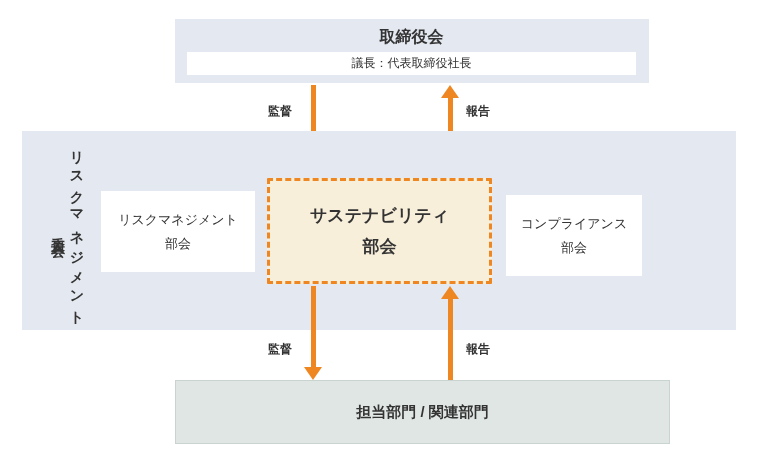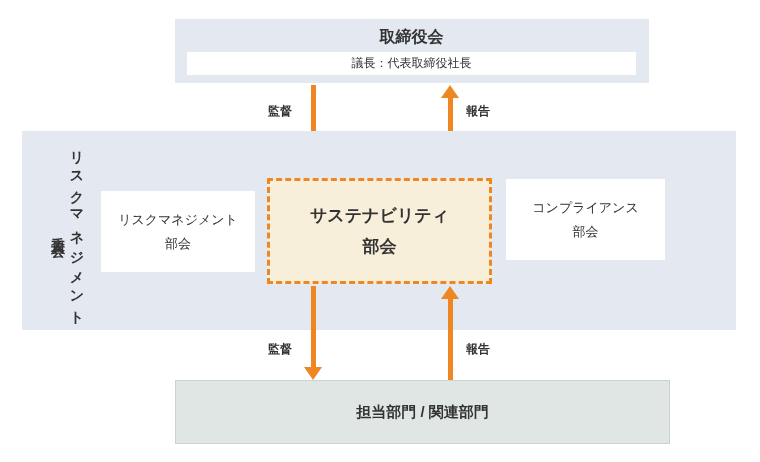--- a/index.html
+++ b/index.html
@@ -46,21 +46,21 @@
     writing-mode:vertical-rl;letter-spacing:4px;
     font-size:14px;font-weight:bold;line-height:1;
   }
   .sub-box{
     position:absolute;background:#ffffff;
     display:flex;flex-direction:column;align-items:center;justify-content:center;
     text-align:center;
   }
   .sub-box .line{font-size:13px;line-height:24px;}
   .sub-box.risk{left:79px;top:60px;width:154px;height:81px;}
-  .sub-box.compliance{left:484px;top:48px;width:159px;height:81px;}
+  .sub-box.compliance{left:484px;top:64px;width:136px;height:81px;}
   .sub-box.sustain{
     left:245px;top:47px;width:225px;height:106px;
     background:var(--highlight-cream);
     border:3px dashed var(--accent-orange);border-radius:1px;
   }
   .sub-box.sustain .line{font-size:17px;font-weight:bold;line-height:31px;}
   
   .dept-box{
     position:absolute;left:175px;top:380px;width:495px;height:64px;
     background:var(--dept-gray);border:1px solid var(--dept-border);

